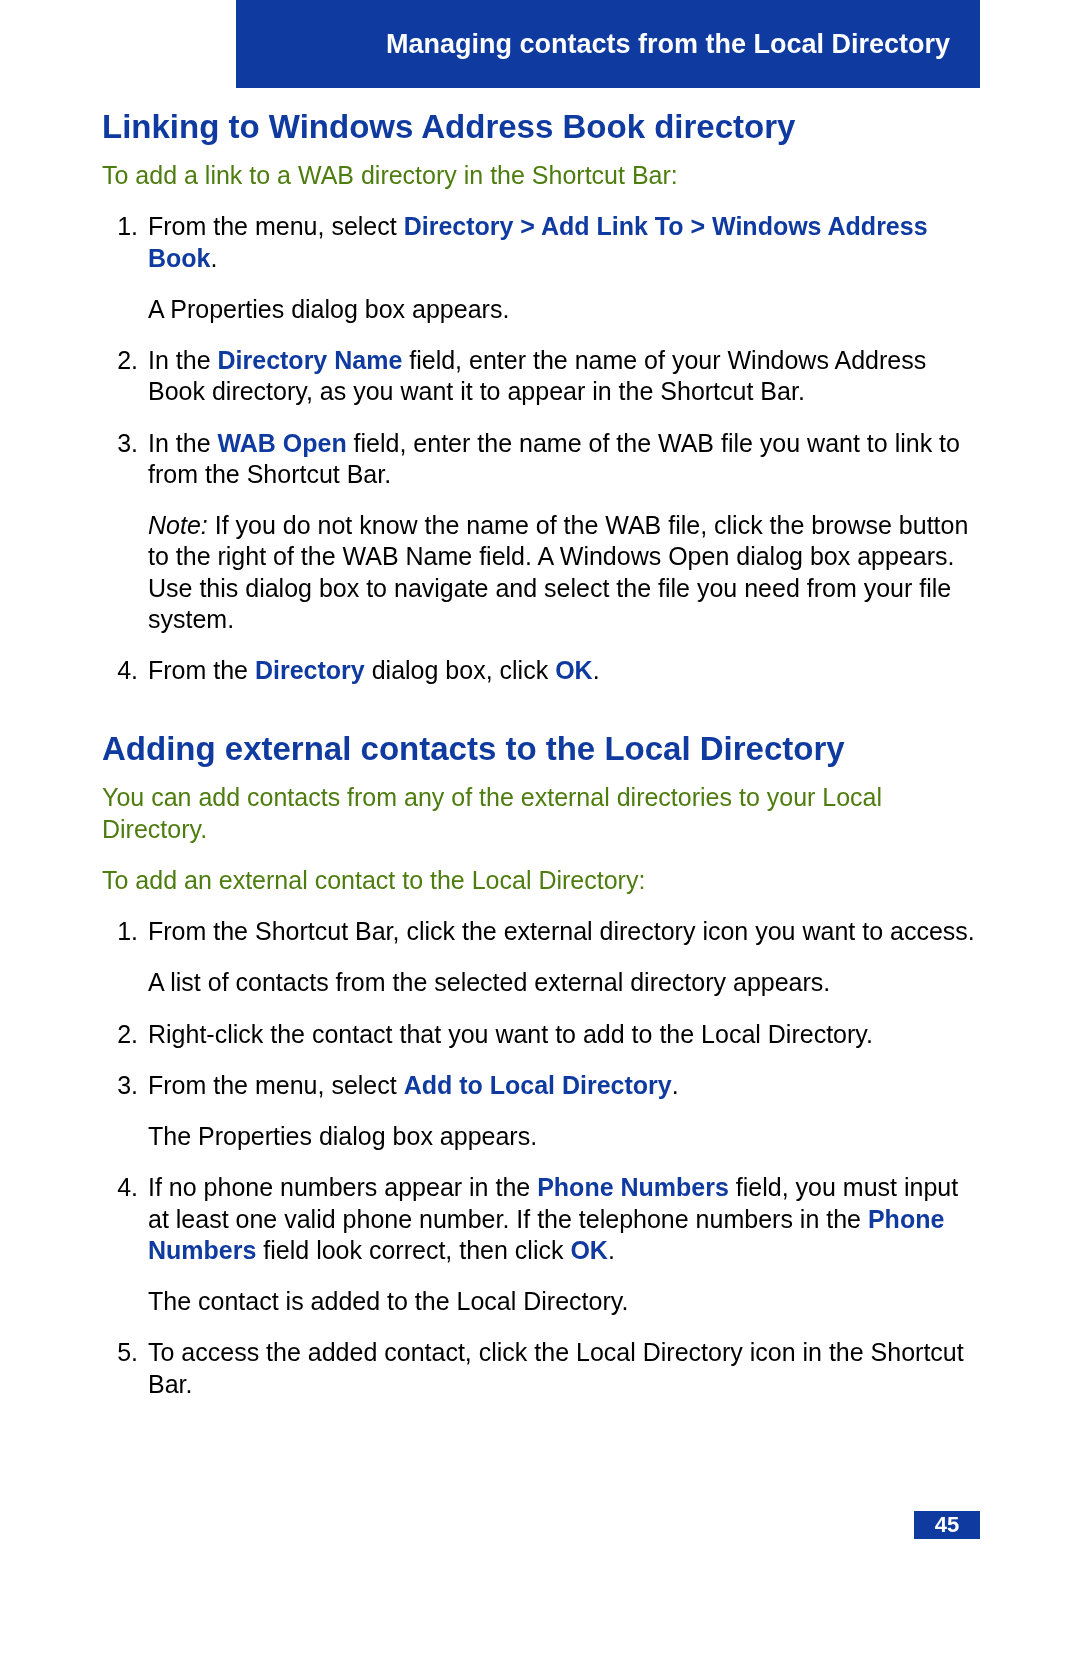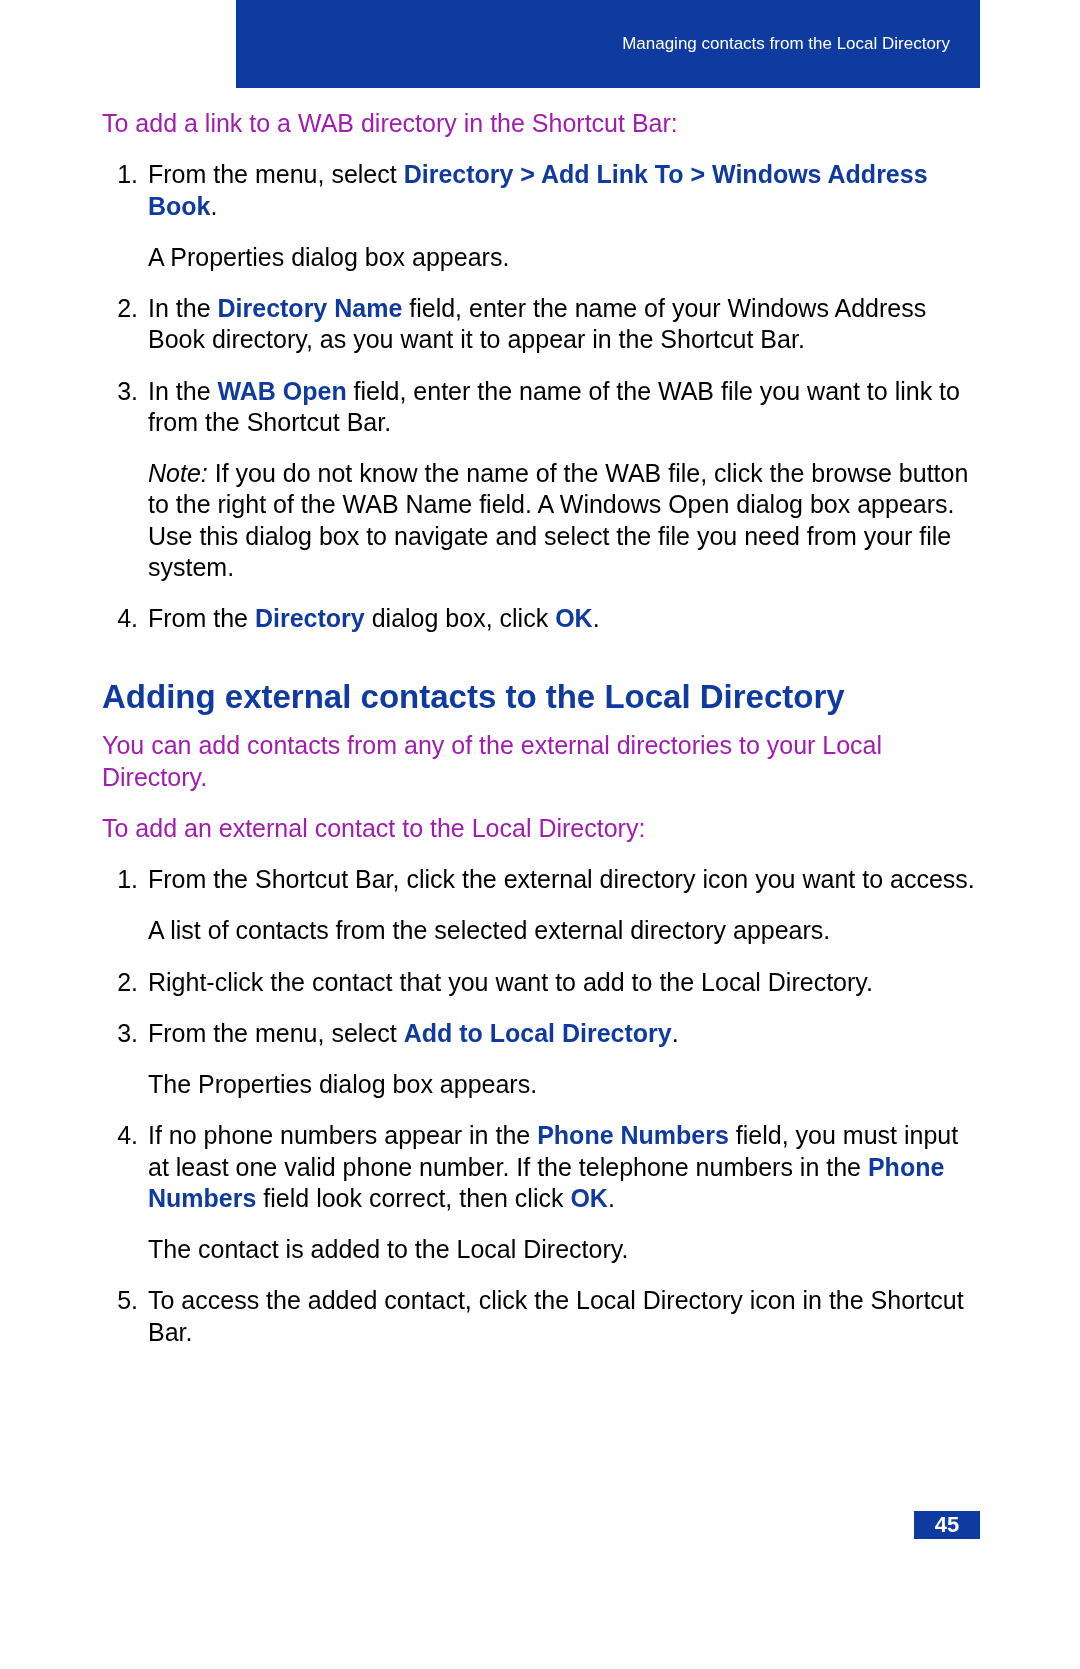--- a/index.html
+++ b/index.html
@@ -8,36 +8,36 @@
   .header-bar {
     position: absolute;
     top: 0;
     left: 236px;
     width: 744px;
     height: 88px;
     background: #0f3aa0;
     display: flex; align-items: center; justify-content: flex-end;
     padding-right: 30px;
   }
-  .header-bar span { color: #ffffff; font-weight: 400; font-size: 17px; }
+  .header-bar span { color: #ffffff; font-weight: 700; font-size: 27px; }
   .content {
     position: absolute;
     top: 108px;
     left: 102px;
     width: 878px;
   }
   h2.section {
     color: #0f3aa0;
     font-weight: 700;
     font-size: 33px;
     letter-spacing: 0px;
     margin-bottom: 14px;
     font-family: "Segoe UI", Arial, Helvetica, sans-serif;
   }
-  .para { font-size: 25px; color: #a21caf; line-height: 1.25; margin-bottom: 20px; }
+  .para { font-size: 25px; color: #4d7c0f; line-height: 1.25; margin-bottom: 20px; }
   ol.steps { list-style: none; counter-reset: step; padding-left: 36px; }
   ol.steps > li { counter-increment: step; position: relative; font-size: 25px; color: #000; line-height: 1.25; margin-bottom: 20px; padding-left: 10px; }
   ol.steps > li::before { content: counter(step) "."; position: absolute; left: -30px; width: 30px; text-align: right; }
   .sub { margin-top: 20px; }
   .blue-bold { color: #0f3aa0; font-weight: 700; }
   .ital-bold { font-style: italic; font-weight: 400; }
   .page-number {
     position: absolute;
     right: 100px;
     bottom: 130px;
@@ -53,20 +53,21 @@
 <body>
 
 <div class="page">
 
   <div class="header-bar">
     <span>Managing contacts from the Local Directory</span>
   </div>
 
   <div class="content">
 
+    <h2 class="section">Linking to Windows Address Book directory</h2>
     <p class="para">To add a link to a WAB directory in the Shortcut Bar:</p>
 
     <ol class="steps">
       <li>
         <span>From the menu, select </span><span class="blue-bold">Directory &gt; Add Link To &gt; Windows Address Book</span><span>.</span>
         <div class="sub">A Properties dialog box appears.</div>
       </li>
       <li>
         <span>In the </span><span class="blue-bold">Directory Name</span><span> field, enter the name of your Windows Address Book directory, as you want it to appear in the Shortcut Bar.</span>
       </li>

